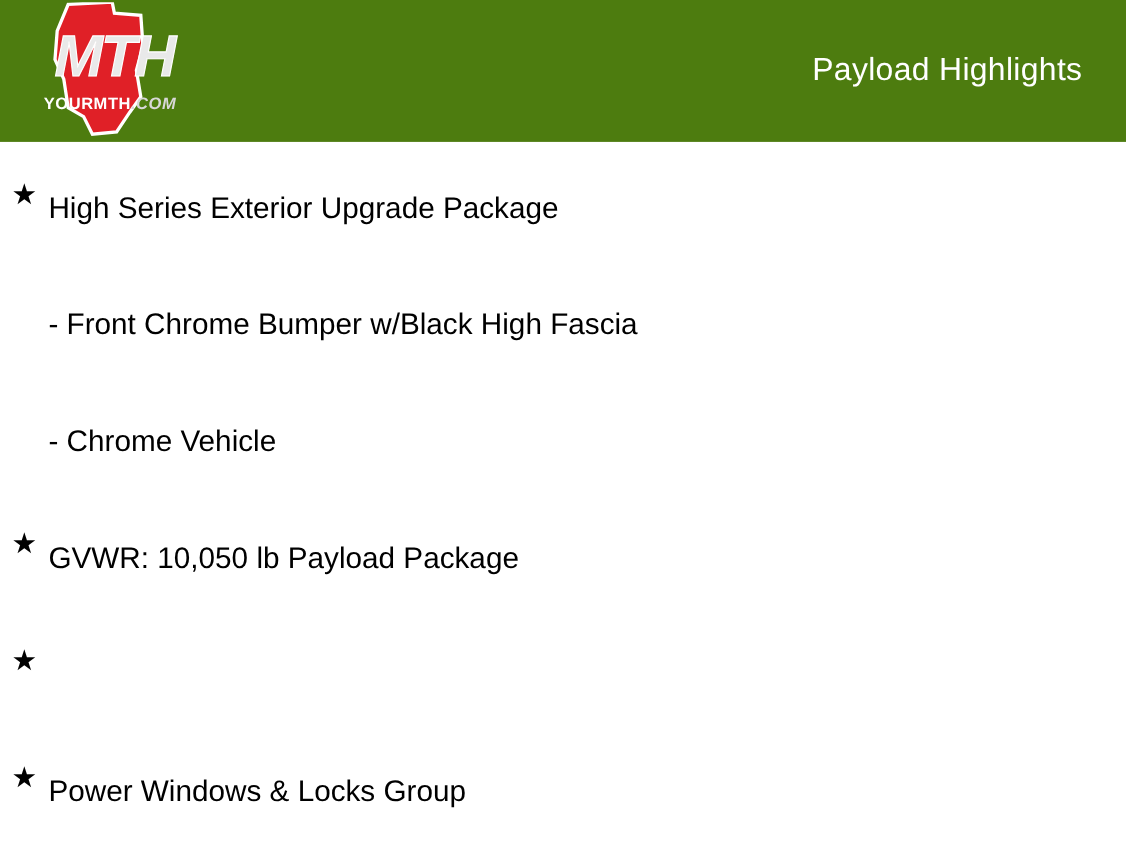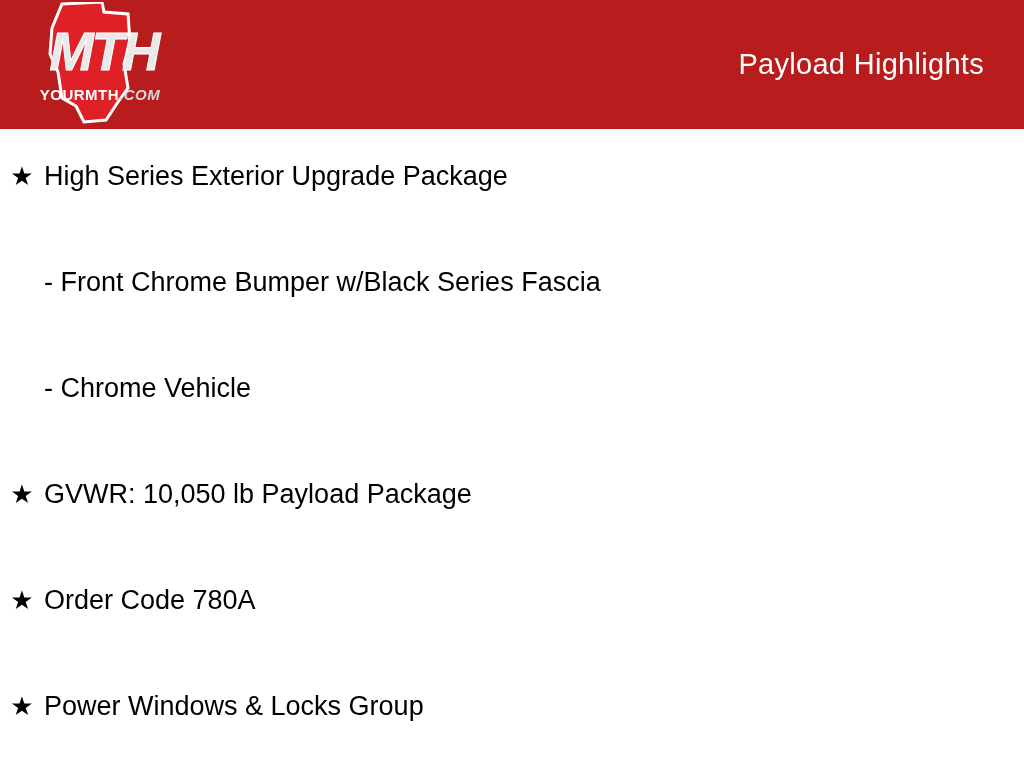--- a/index.html
+++ b/index.html
@@ -16,21 +16,21 @@
   .slide {
     position: relative;
     width: 1024px;
     height: 768px;
     background: #ffffff;
   }
   .header {
     position: relative;
     width: 1024px;
     height: 129px;
-    background: #b91c1c;
+    background: #4d7c0f;
     display: flex;
     align-items: center;
     justify-content: flex-end;
   }
   .header-title {
     color: #ffffff;
     font-size: 29px;
     letter-spacing: 0.3px;
     padding-right: 40px;
     font-weight: normal;
@@ -95,20 +95,21 @@
     text-align: center;
     font-size: 26px;
     line-height: 34px;
     color: #000000;
     flex: 0 0 44px;
   }
   .row-text {
     font-size: 27px;
     line-height: 34px;
     color: #000000;
+    margin-top: 13px;
   }
   .row.sub .row-text {
     padding-left: 0px;
   }
   .row.sub .bullet {
     flex: 0 0 44px;
   }
   .indent {
     padding-left: 44px;
   }
@@ -135,36 +136,35 @@
 
   <div class="content">
 
     <div class="row">
       <div class="bullet">★</div>
       <div class="row-text">High Series Exterior Upgrade Package</div>
     </div>
 
     <div class="row sub">
       <div class="bullet"></div>
-      <div class="row-text indent">- Front Chrome Bumper w/Black Series Fascia</div>
+      <div class="row-text indent">- Front Chrome Bumper w/Black High Fascia</div>
     </div>
 
     <div class="row sub">
       <div class="bullet"></div>
       <div class="row-text indent">- Chrome Vehicle</div>
     </div>
 
     <div class="row">
       <div class="bullet">★</div>
       <div class="row-text">GVWR: 10,050 lb Payload Package</div>
     </div>
 
     <div class="row">
       <div class="bullet">★</div>
-      <div class="row-text">Order Code 780A</div>
     </div>
 
     <div class="row">
       <div class="bullet">★</div>
       <div class="row-text">Power Windows &amp; Locks Group</div>
     </div>
 
   </div>
 </div>
 

